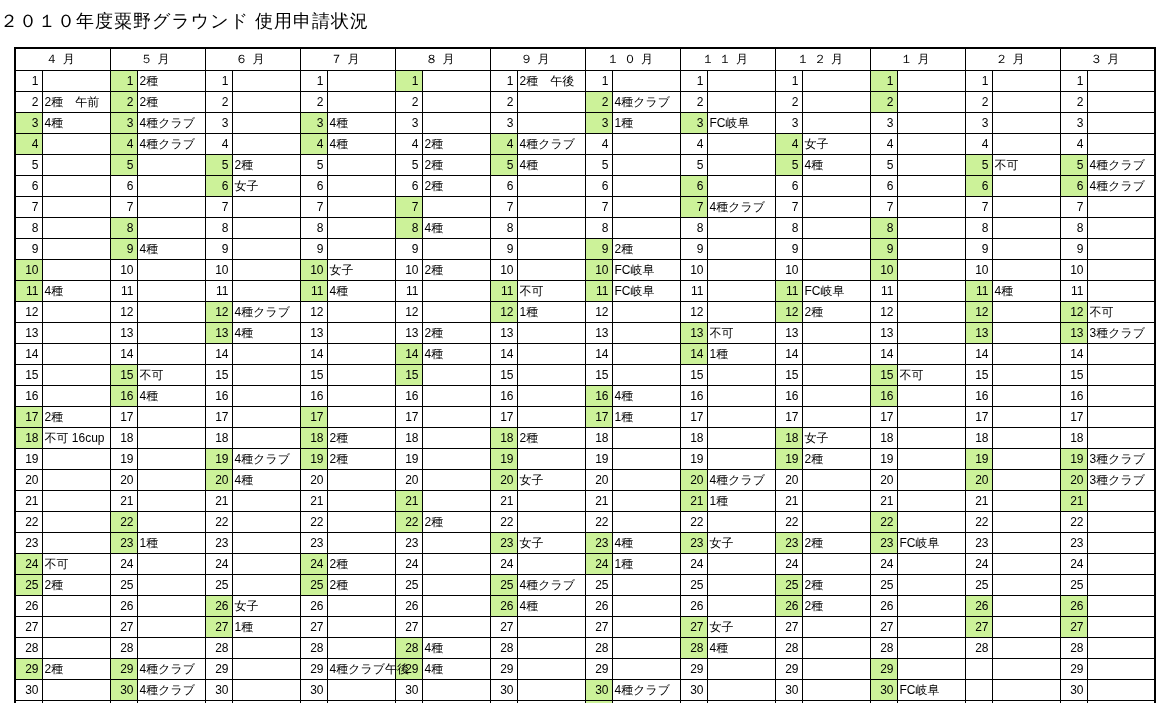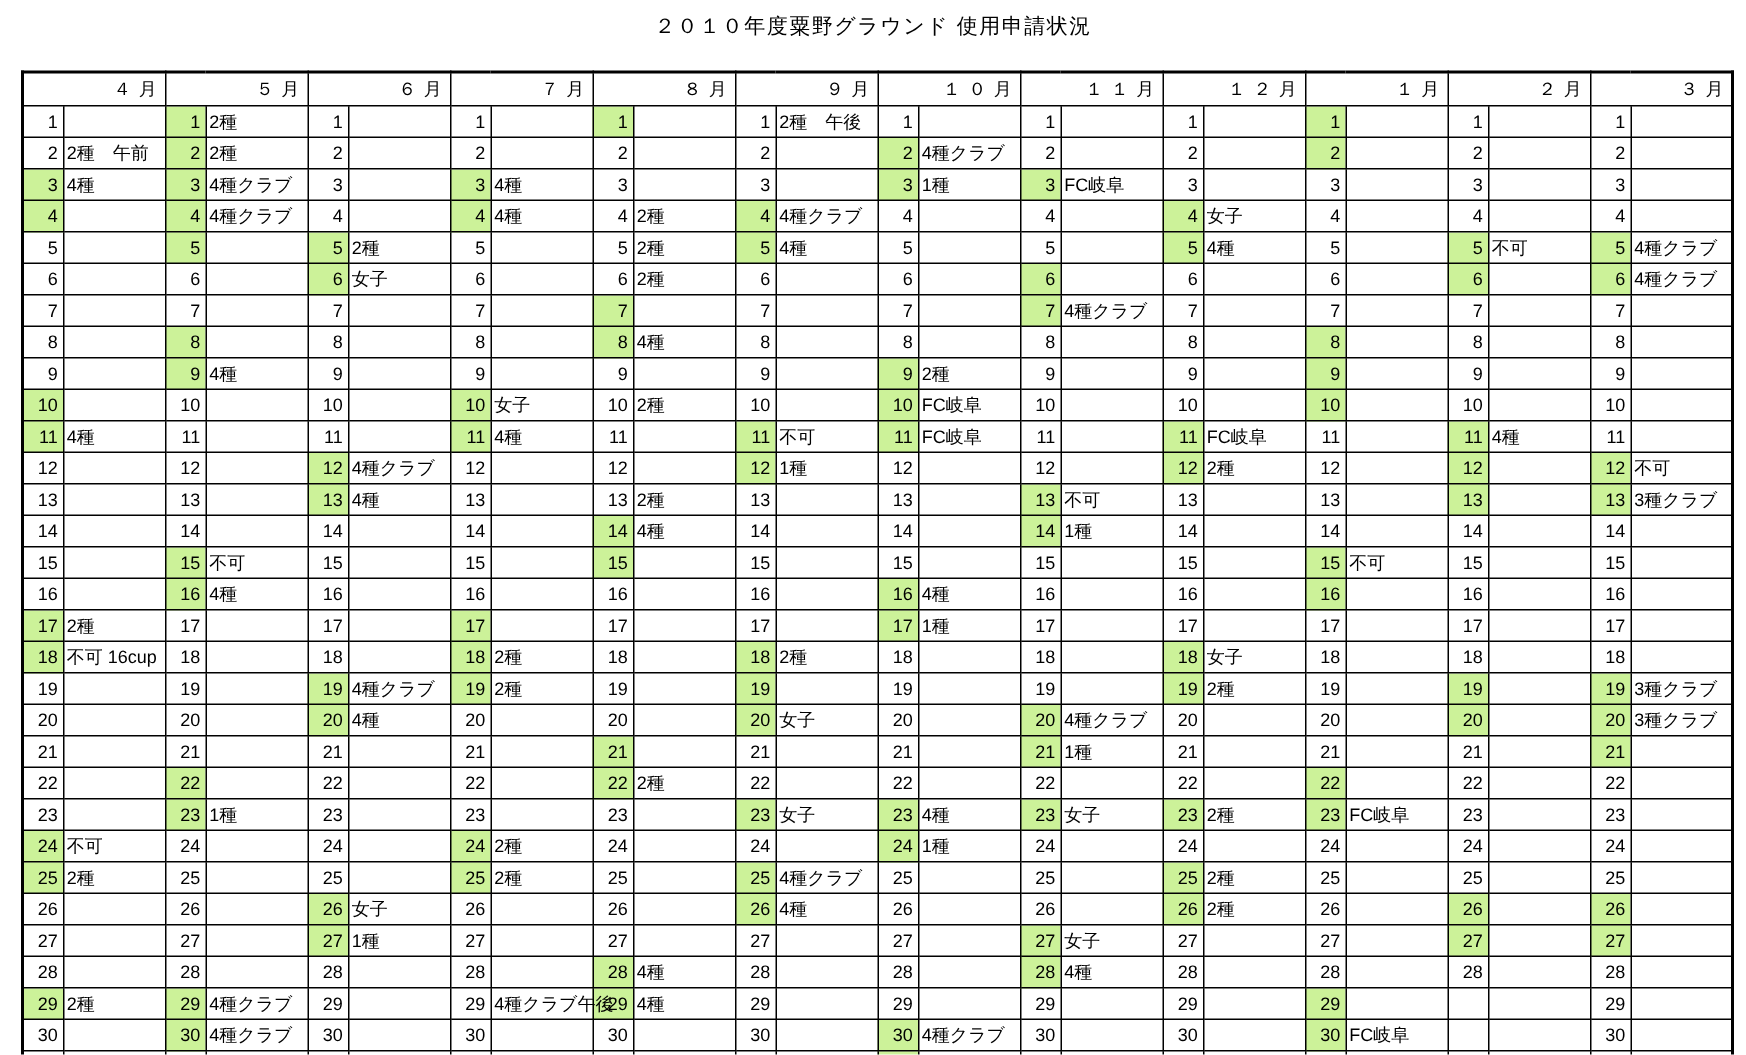--- a/index.html
+++ b/index.html
@@ -2,34 +2,34 @@
 <html><head>
 <meta charset="utf-8">
 <style>
   html,body{margin:0;padding:0;}
   body{
     width:1164px;height:703px;background:#ffffff;position:relative;
     font-family:"Liberation Sans","DejaVu Sans",sans-serif;color:#000;
     overflow:hidden;
   }
   .title{
-    position:absolute;top:9px;left:0;width:1164px;text-align:center;
-    font-size:14px;letter-spacing:1px;white-space:nowrap;
+    position:absolute;top:9px;left:0;width:1164px;text-align:left;
+    font-size:18px;letter-spacing:1px;white-space:nowrap;
   }
   table.calendar{
     position:absolute;left:14px;top:47px;width:1140px;
     border-collapse:collapse;table-layout:fixed;
     border:2px solid #000;background:#fff;
   }
   .calendar th,.calendar td{
     border:1px solid #000;padding:0;overflow:visible;
     font-size:12px;white-space:nowrap;
   }
   .calendar th{
-    height:21px;font-weight:normal;text-align:right;
+    height:21px;font-weight:normal;text-align:center;
     letter-spacing:5px;line-height:21px;margin-left:26px;
   }
   .calendar td{height:20px;line-height:20px;}
   .calendar td.day{text-align:right;padding-right:3px;}
   .calendar td.note{text-align:left;padding-left:2px;}
   .calendar td.day.hl{background:#ccf299;}
   col.day-col{width:27px;}
   col.note-col{width:68px;}
 </style>
 </head>

